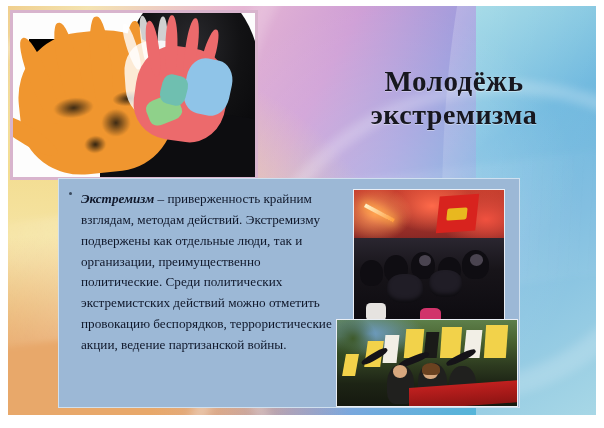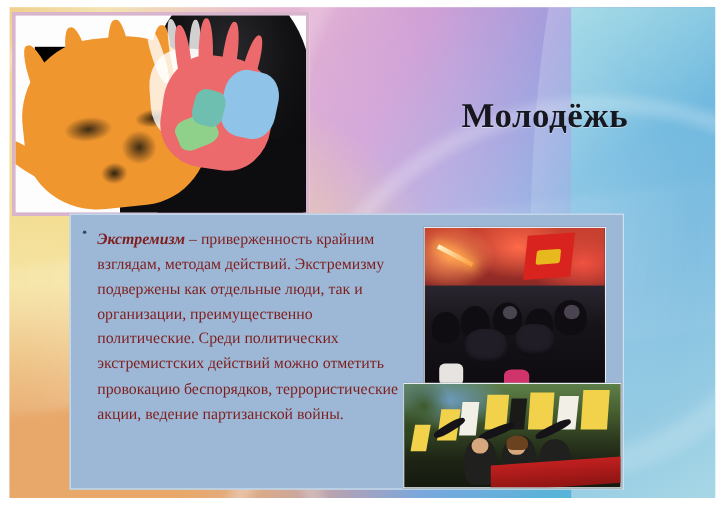--- a/index.html
+++ b/index.html
@@ -155,21 +155,21 @@
 
   
   .panel{
     position:absolute;left:50px;top:172px;width:462px;height:230px;
     background:#9cb8d6;
     border:1px solid #cfe0ef;
     box-sizing:border-box;
   }
   .body-text{
     position:absolute;left:22px;top:10px;width:262px;
-    color:#7f1d1d;
+    color:#0f172a;
     font-family:"Liberation Serif", serif;
     font-size:13.2px;
     line-height:1.58;
     text-align:left;
   }
   .bullet{
     position:absolute;left:10px;top:13px;
     width:3px;height:3px;border-radius:50%;background:#3a4a5e;
   }
   .term{font-weight:bold;font-style:italic;}
@@ -277,20 +277,21 @@
       <div class="rf rf4"></div>
     </div>
 
     <div class="hand hand-blue"></div>
     <div class="hand hand-green"></div>
     <div class="hand hand-teal"></div>
   </div>
 
   <div class="title">
     <div class="title-line l1">Молодёжь</div>
+    <div class="title-line l3">экстремизма</div>
   </div>
 
   <div class="panel">
     <div class="bullet"></div>
     <div class="body-text">
       <span class="term">Экстремизм</span><span> – приверженность крайним взглядам, методам действий. Экстремизму подвержены как отдельные люди, так и организации, преимущественно политические. Среди политических экстремистских действий можно отметить провокацию беспорядков, террористические акции, ведение партизанской войны.</span>
     </div>
   </div>
 
   <div class="photo photo-crowd">

